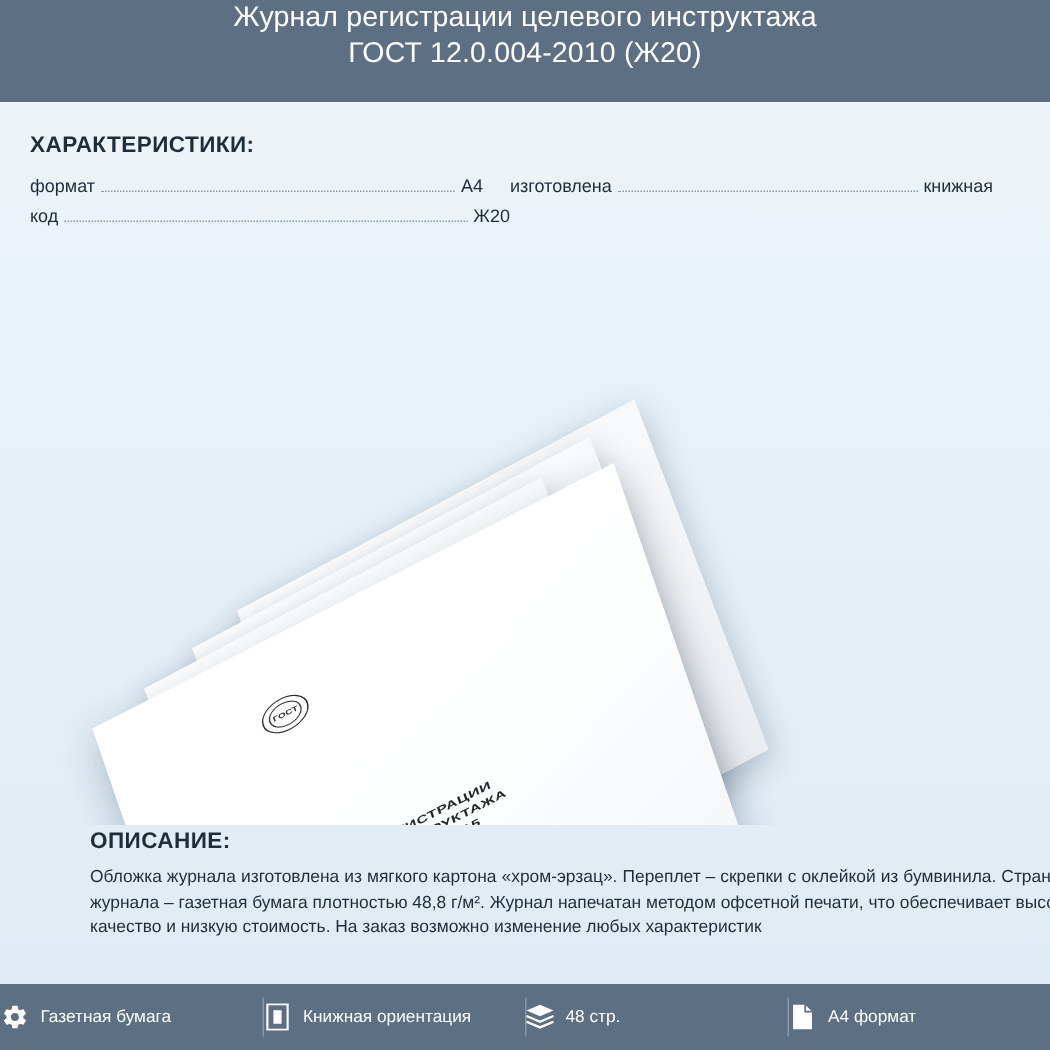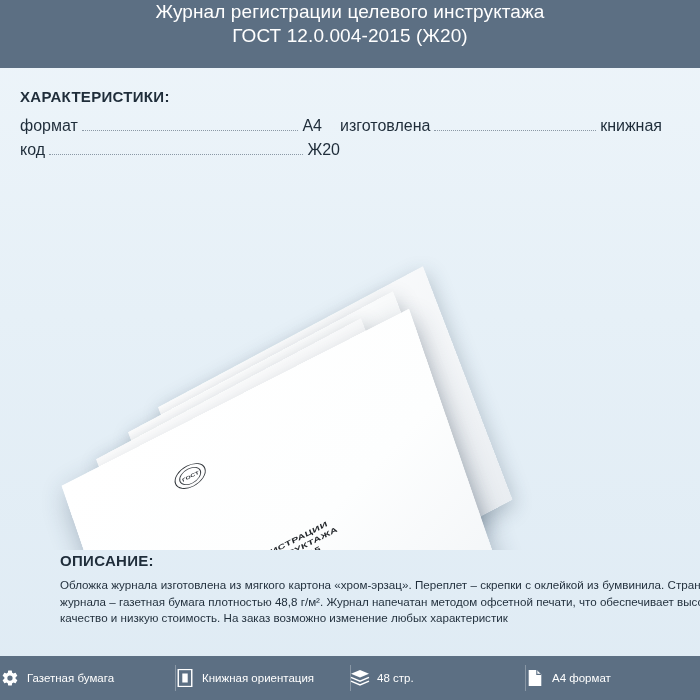--- a/index.html
+++ b/index.html
@@ -55,21 +55,21 @@
     margin-bottom: 12px;
   }
   .char-grid {
     display: grid;
     grid-template-columns: 320px 340px;
     row-gap: 6px;
   }
   .char-row {
     display: flex;
     align-items: baseline;
-    font-size: 16px;
+    font-size: 12px;
     color: #1f2d3a;
     padding-right: 18px;
     justify-content: space-between;
   }
   .char-row.right { padding-right: 0; }
   .char-label { white-space: nowrap; }
   .char-dots {
     flex: 1 1 auto;
     border-bottom: 1px dotted #8b98a5;
     margin: 0 4px 3px 4px;
@@ -214,21 +214,21 @@
   }
   .f-icon svg { display: block; }
 </style>
 </head>
 <body>
 
 <div class="page">
 
   <div class="header">
     <div class="header-title-1">Журнал регистрации целевого инструктажа</div>
-    <div class="header-title-2">ГОСТ 12.0.004-2015 (Ж20)</div>
+    <div class="header-title-2">ГОСТ 12.0.004-2010 (Ж20)</div>
   </div>
 
   <div class="char-section">
     <div class="char-heading">ХАРАКТЕРИСТИКИ:</div>
     <div class="char-grid">
       <div class="char-row">
         <span class="char-label">формат</span>
         <span class="char-dots"></span>
         <span class="char-value">A4</span>
       </div>

